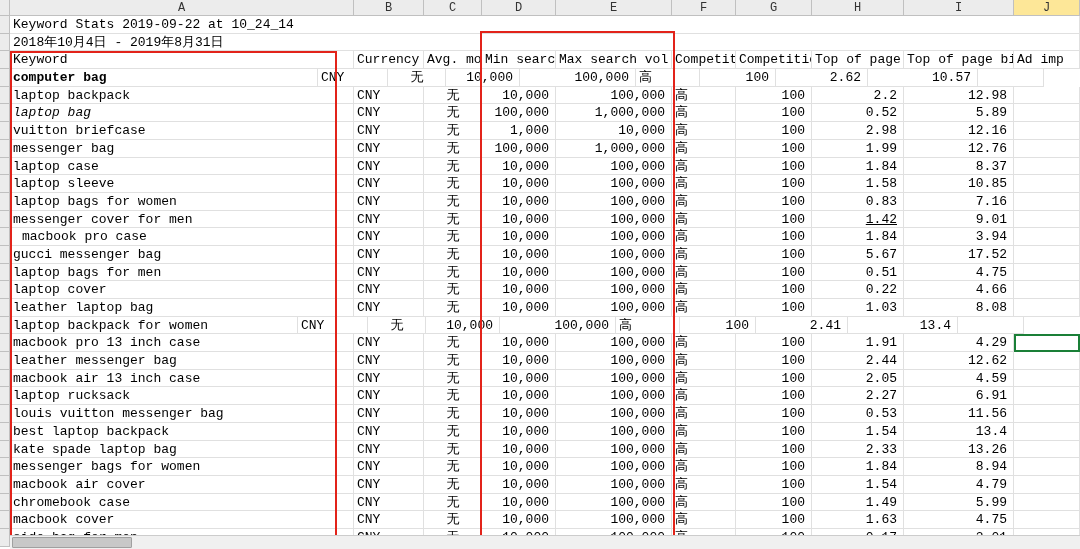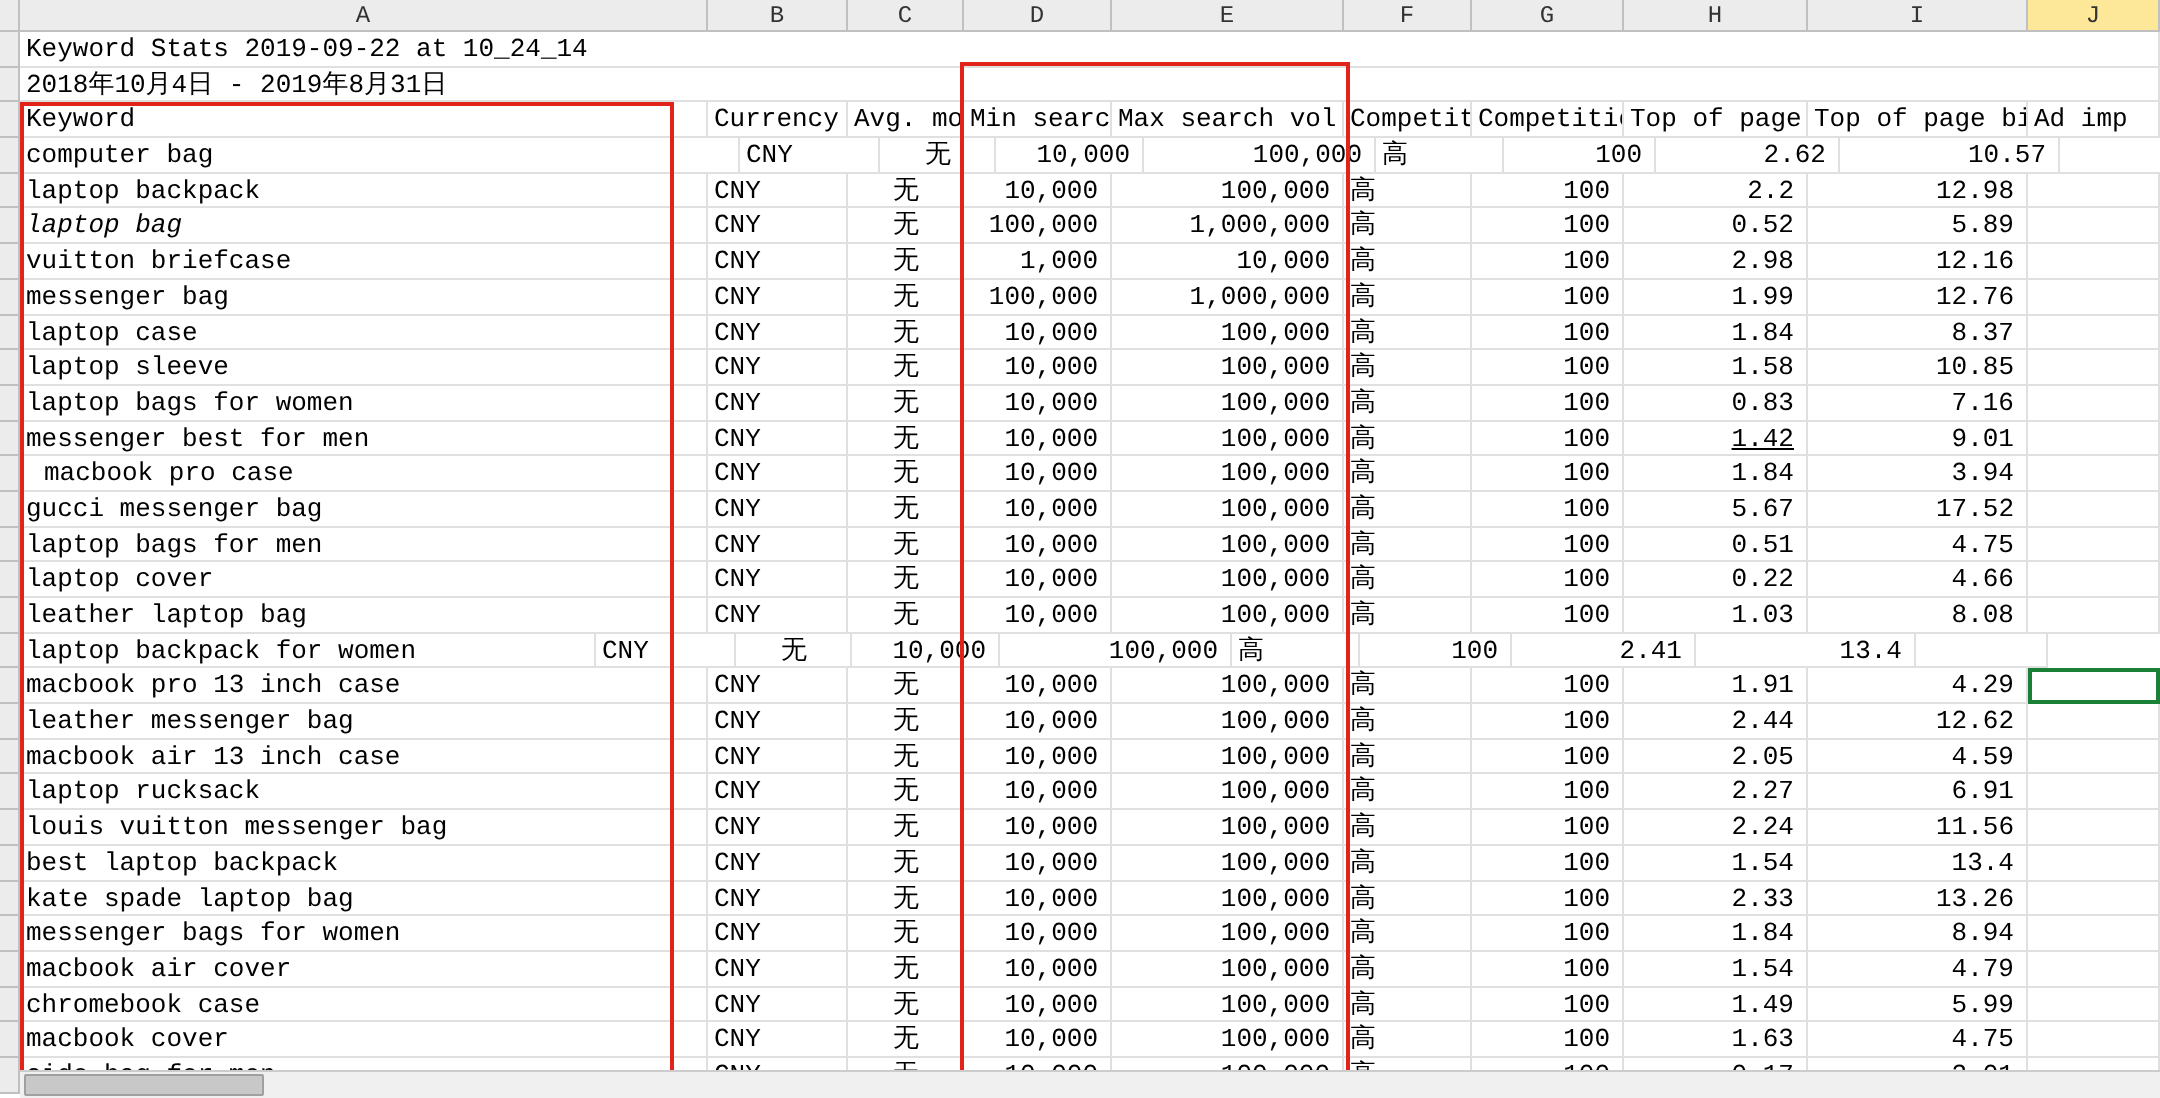--- a/index.html
+++ b/index.html
@@ -139,21 +139,21 @@
         <div class="cell" style="width: 74px;">Min search</div>
         <div class="cell" style="width: 116px;">Max search vol</div>
         <div class="cell" style="width: 64px;">Competiti</div>
         <div class="cell" style="width: 76px;">Competition</div>
         <div class="cell" style="width: 92px;">Top of page</div>
         <div class="cell" style="width: 110px;">Top of page bid</div>
         <div class="cell" style="width: 66px;">Ad imp</div>
       </div>
       <div class="row">
         <div class="rowhdr"></div>
-        <div class="cell" style="width: 360px;">computer bag</div>
+        <div class="cell" style="width: 308px; font-weight: bold;">computer bag</div>
         <div class="cell" style="width: 70px;">CNY</div>
         <div class="cell ctr" style="width: 58px;">无</div>
         <div class="cell num" style="width: 74px;">10,000</div>
         <div class="cell num" style="width: 116px;">100,000</div>
         <div class="cell" style="width: 64px;">高</div>
         <div class="cell num" style="width: 76px;">100</div>
         <div class="cell num" style="width: 92px;">2.62</div>
         <div class="cell num" style="width: 110px;">10.57</div>
         <div class="cell" style="width: 66px;"></div>
       </div>
@@ -243,21 +243,21 @@
         <div class="cell num" style="width: 74px;">10,000</div>
         <div class="cell num" style="width: 116px;">100,000</div>
         <div class="cell" style="width: 64px;">高</div>
         <div class="cell num" style="width: 76px;">100</div>
         <div class="cell num" style="width: 92px;">0.83</div>
         <div class="cell num" style="width: 110px;">7.16</div>
         <div class="cell" style="width: 66px;"></div>
       </div>
       <div class="row">
         <div class="rowhdr"></div>
-        <div class="cell" style="width: 344px;">messenger best for men</div>
+        <div class="cell" style="width: 344px;">messenger cover for men</div>
         <div class="cell" style="width: 70px;">CNY</div>
         <div class="cell ctr" style="width: 58px;">无</div>
         <div class="cell num" style="width: 74px;">10,000</div>
         <div class="cell num" style="width: 116px;">100,000</div>
         <div class="cell" style="width: 64px;">高</div>
         <div class="cell num" style="width: 76px;">100</div>
         <div class="cell num" style="width: 92px; text-decoration: underline;">1.42</div>
         <div class="cell num" style="width: 110px;">9.01</div>
         <div class="cell" style="width: 66px;"></div>
       </div>
@@ -393,21 +393,21 @@
       </div>
       <div class="row">
         <div class="rowhdr"></div>
         <div class="cell" style="width: 344px;">louis vuitton messenger bag</div>
         <div class="cell" style="width: 70px;">CNY</div>
         <div class="cell ctr" style="width: 58px;">无</div>
         <div class="cell num" style="width: 74px;">10,000</div>
         <div class="cell num" style="width: 116px;">100,000</div>
         <div class="cell" style="width: 64px;">高</div>
         <div class="cell num" style="width: 76px;">100</div>
-        <div class="cell num" style="width: 92px;">2.24</div>
+        <div class="cell num" style="width: 92px;">0.53</div>
         <div class="cell num" style="width: 110px;">11.56</div>
         <div class="cell" style="width: 66px;"></div>
       </div>
       <div class="row">
         <div class="rowhdr"></div>
         <div class="cell" style="width: 344px;">best laptop backpack</div>
         <div class="cell" style="width: 70px;">CNY</div>
         <div class="cell ctr" style="width: 58px;">无</div>
         <div class="cell num" style="width: 74px;">10,000</div>
         <div class="cell num" style="width: 116px;">100,000</div>

